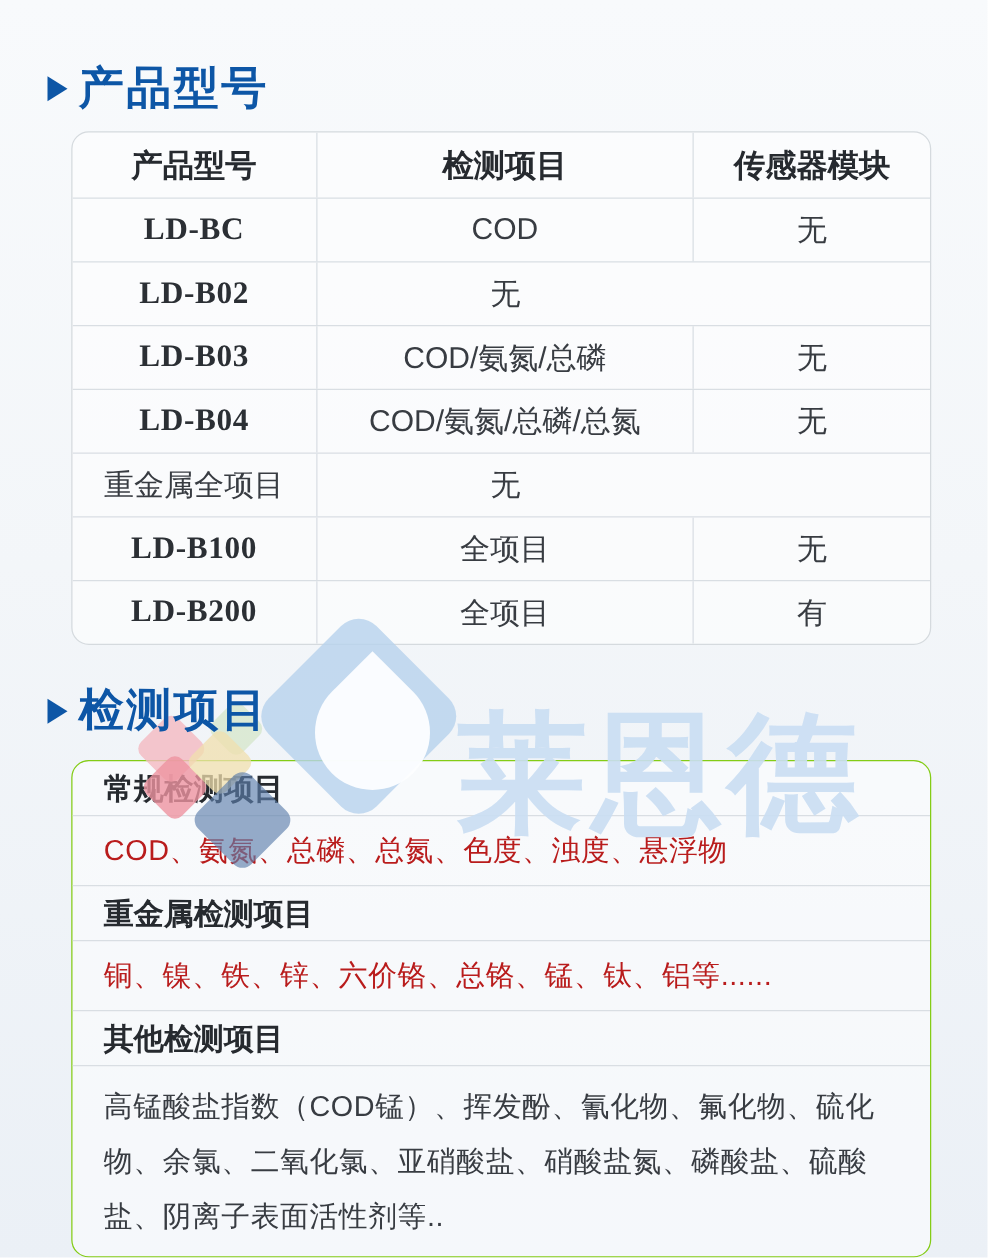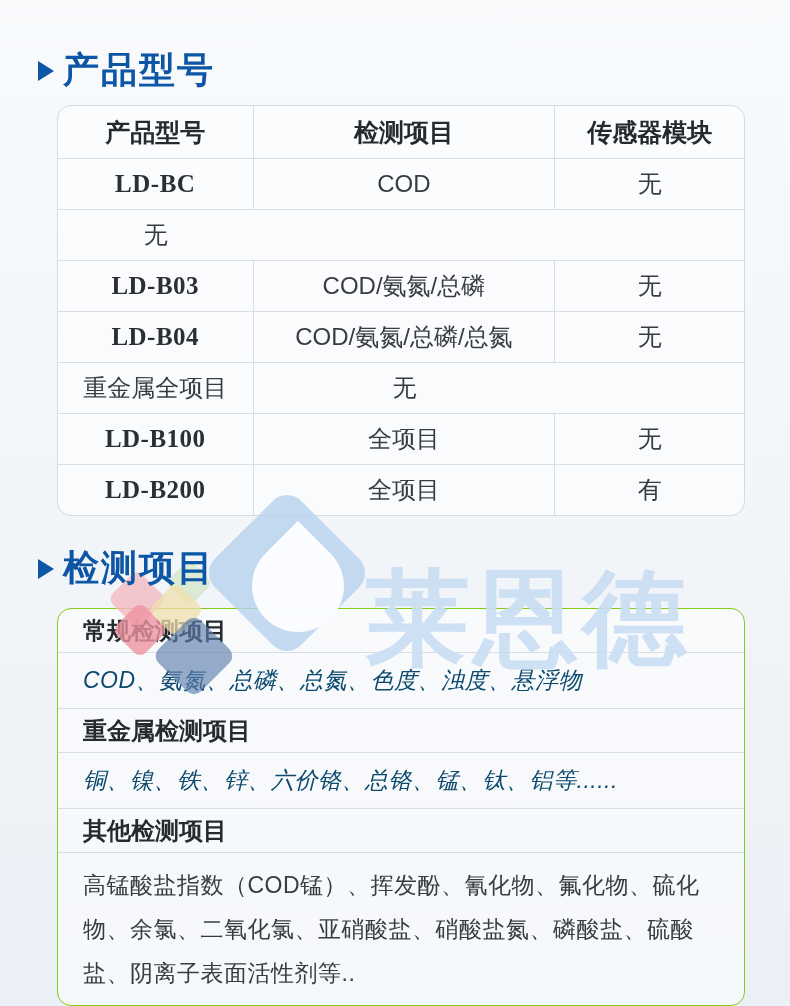--- a/index.html
+++ b/index.html
@@ -49,21 +49,21 @@
     position:absolute;left:57px;top:608px;width:686px;
     border:1px solid #84cc16;border-radius:14px;overflow:hidden;
     background:rgba(255,255,255,.5);z-index:1;
   }
   .t2row{
     display:flex;align-items:center;padding:0 25px;
     border-bottom:1px solid #d9dee3;
   }
   .t2row:last-child{border-bottom:none;}
   .t2label{height:43px;font-size:24px;font-weight:bold;color:#262a2f;}
-  .t2items{height:55px;font-size:23px;color:#0c4a6e;letter-spacing:.5px;font-style:italic;}
+  .t2items{height:55px;font-size:23px;color:#b91c1c;letter-spacing:.5px;}
   .t2long{display:block;padding:10px 25px;font-size:23px;color:#383c42;
           line-height:44px;letter-spacing:.5px;}
   .t2row span{position:relative;z-index:5;}
 
   
   .wm{position:absolute;left:0;top:0;width:790px;height:744px;
       pointer-events:none;z-index:3;}
   .dia{position:absolute;transform:rotate(45deg);border-radius:8px;}
   .dia-green {left:172px;top:566px;width:34px;height:34px;background:#d4e6c9;opacity:.75;}
   .dia-pink  {left:116px;top:578px;width:42px;height:42px;background:#f4b9c1;opacity:.8;}
@@ -106,20 +106,21 @@
     <div class="t1cell">产品型号</div>
     <div class="t1cell">检测项目</div>
     <div class="t1cell">传感器模块</div>
   </div>
   <div class="t1row">
     <div class="t1cell model">LD-BC</div>
     <div class="t1cell">COD</div>
     <div class="t1cell">无</div>
   </div>
   <div class="t1row">
+    <div class="t1cell model">LD-B02</div>
     <div class="t1cell">无</div>
   </div>
   <div class="t1row">
     <div class="t1cell model">LD-B03</div>
     <div class="t1cell">COD/氨氮/总磷</div>
     <div class="t1cell">无</div>
   </div>
   <div class="t1row">
     <div class="t1cell model">LD-B04</div>
     <div class="t1cell">COD/氨氮/总磷/总氮</div>

